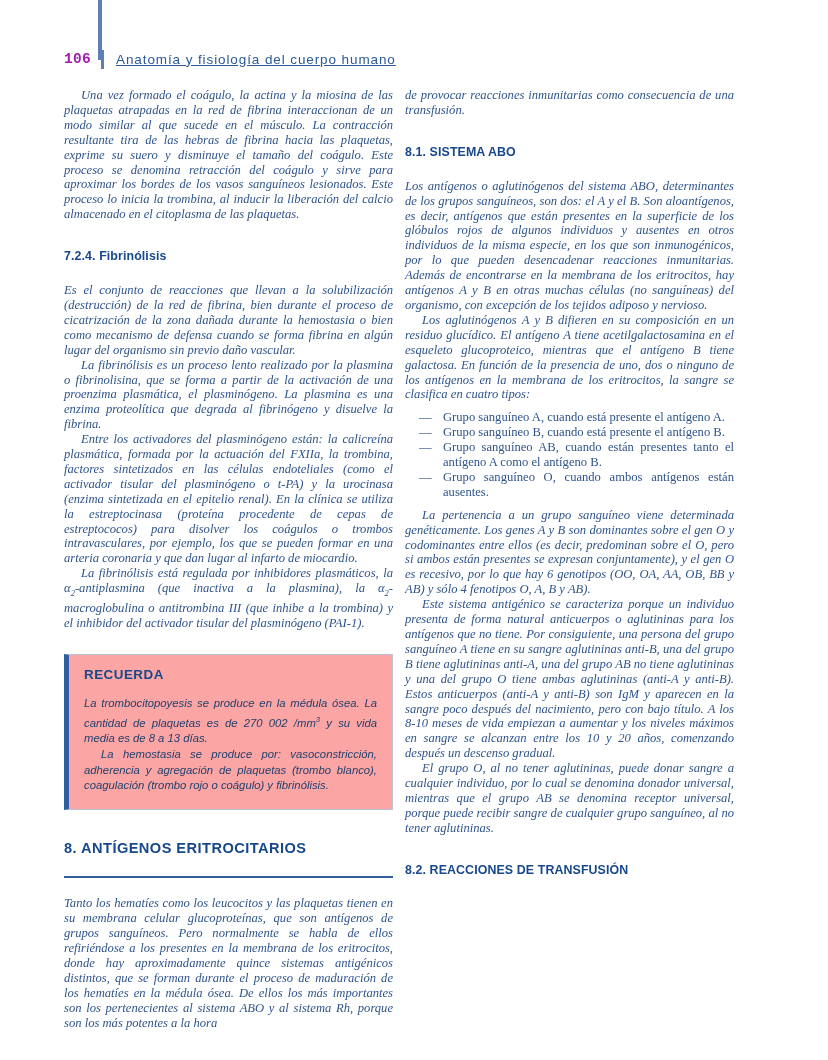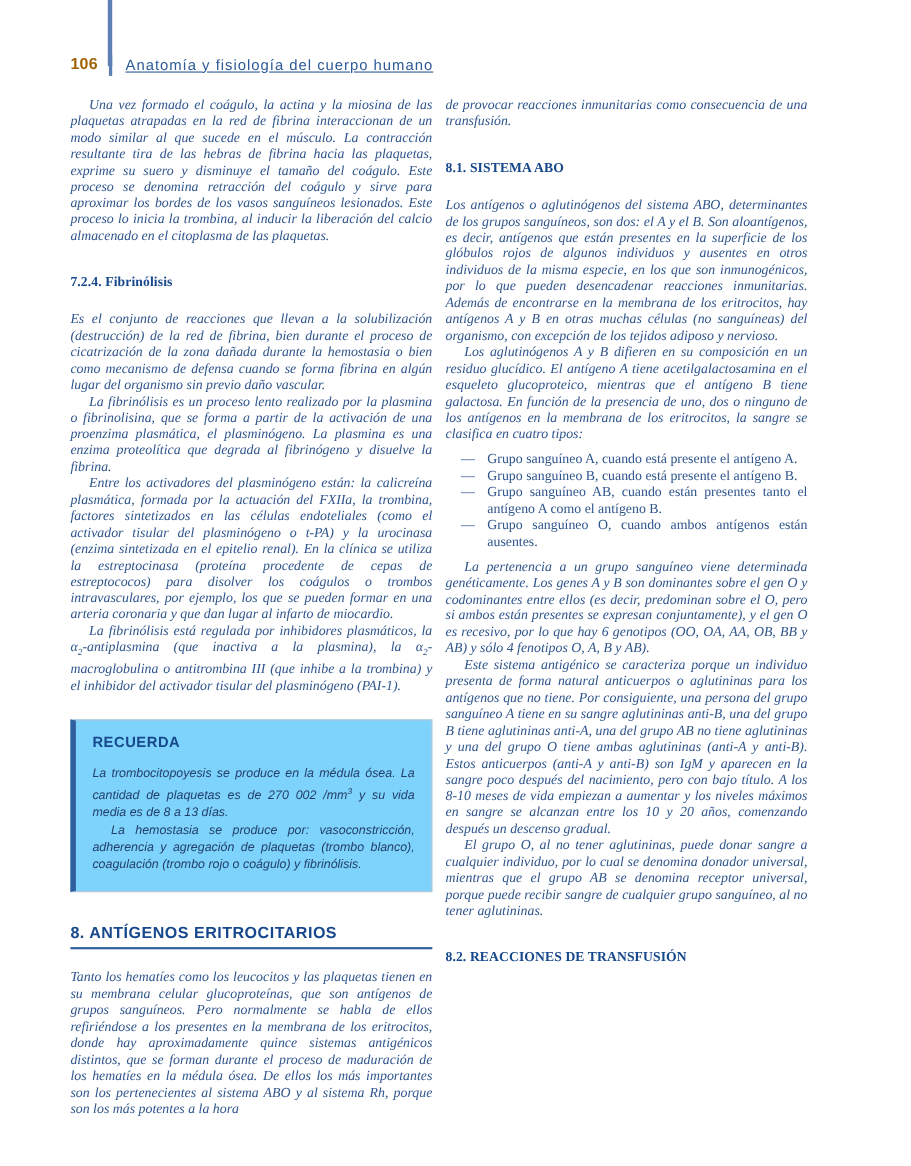--- a/index.html
+++ b/index.html
@@ -18,22 +18,22 @@
     position:absolute;left:98px;top:0;width:4px;height:60px;
     background:#5d7fb3;
   }
 
   
   .runhead{
     position:absolute;left:64px;top:48px;width:700px;
     height:22px;display:flex;align-items:center;gap:0px;
   }
   .runhead .folio{
-    font-family:Liberation Sans, sans-serif;
-    font-weight:bold;font-size:14.5px;color:#a16207;
+    font-family:Liberation Mono, monospace;
+    font-weight:bold;font-size:14.5px;color:#a21caf;
     letter-spacing:0.3px;margin-right:10px;
   }
   .runhead .rule{
     width:3px;height:19px;background:#5d7fb3;margin-right:12px;
   }
   .runhead .title{
     font-family:"Liberation Sans", sans-serif;
     font-size:13.5px;color:#2b5a96;letter-spacing:0.9px;font-weight:400;text-decoration:underline;
   }
 
@@ -45,54 +45,54 @@
     color:#2e548b;
   }
   .col-left{left:64px;}
   .col-right{left:405px;}
 
   p{margin:0;text-indent:17px;font-style:italic;}
   p.noindent{text-indent:0;}
 
   
   h3.sub{
-    font-family:Liberation Serif, serif;
+    font-family:Liberation Sans, sans-serif;
     font-size:12.4px;font-weight:bold;color:#17488c;
     margin:0;letter-spacing:0.1px;
   }
   .sp-before-sub{height:27px;}
   .sp-after-sub{height:19px;}
 
   
   h2.section{
     font-family:"Liberation Sans", sans-serif;
     font-size:14.6px;font-weight:bold;color:#17488c;
     margin:0;letter-spacing:0.45px;
-    padding-bottom:5px;
+    padding-bottom:21px;
     border-bottom:2.2px solid #2f5f9e;
   }
   .sp-before-section{height:31px;}
   .sp-after-section{height:18px;}
 
   
   ul.dashlist{margin:0;padding:0;list-style:none;}
   ul.dashlist li{
     position:relative;padding-left:38px;
     text-align:justify;
     margin-bottom:0px;
   }
   ul.dashlist li .dash{
     position:absolute;left:14px;top:0;
   }
   .sp-list{height:8px;}
 
   
   .recuerda{
     margin-top:24px;
-    background:#7dd3fc;
+    background:#fca5a5;
     border:1px solid #b9c4d5;
     border-left:5px solid #2f5f9e;
     padding:13px 15px 15px 15px;
     box-sizing:border-box;
     width:329px;
   }
   .recuerda h4{
     font-family:"Liberation Sans", sans-serif;
     font-size:13.4px;font-weight:bold;color:#17488c;
     margin:0 0 13px 0;letter-spacing:0.5px;

